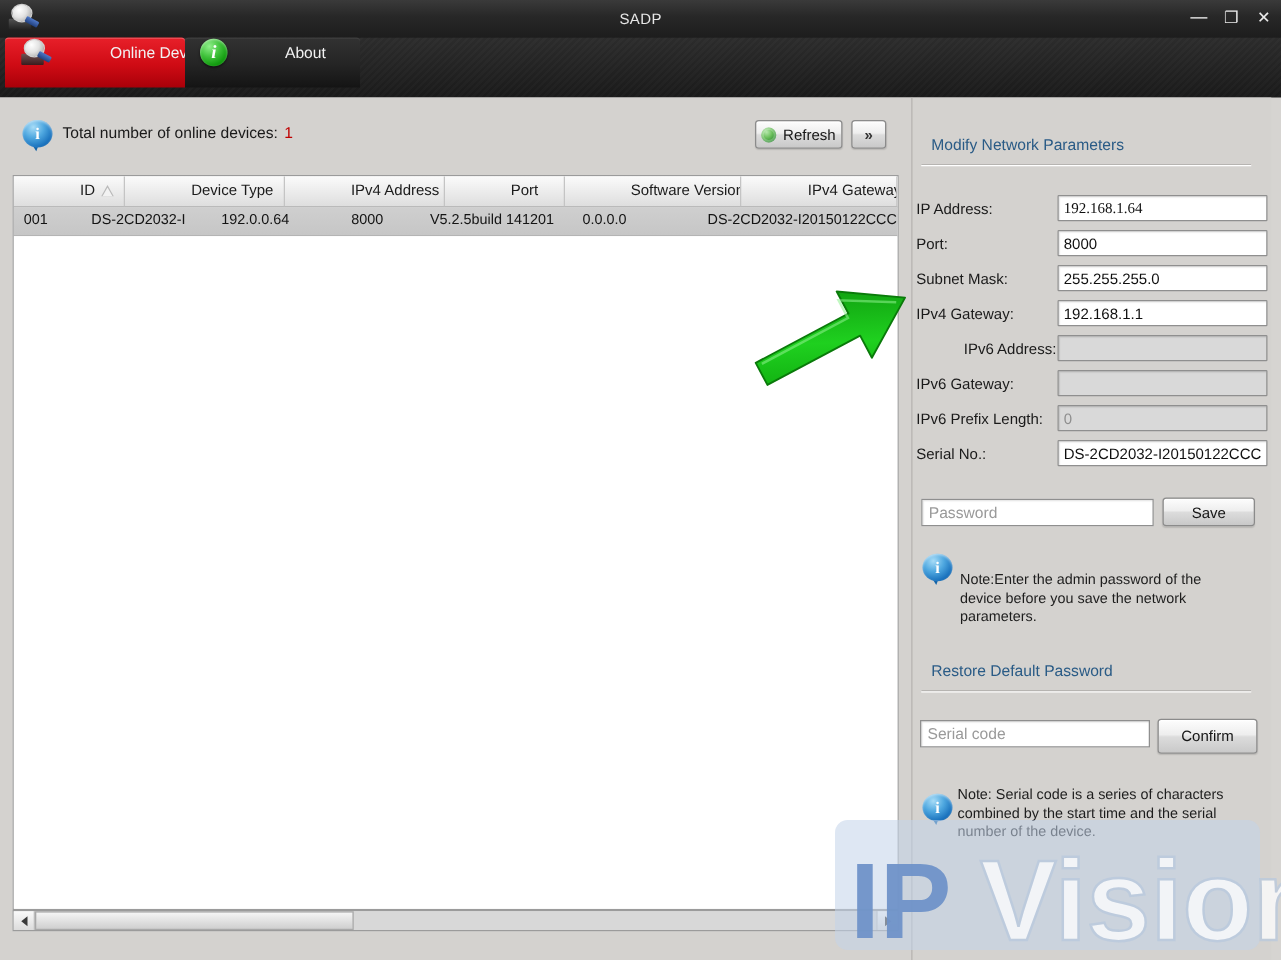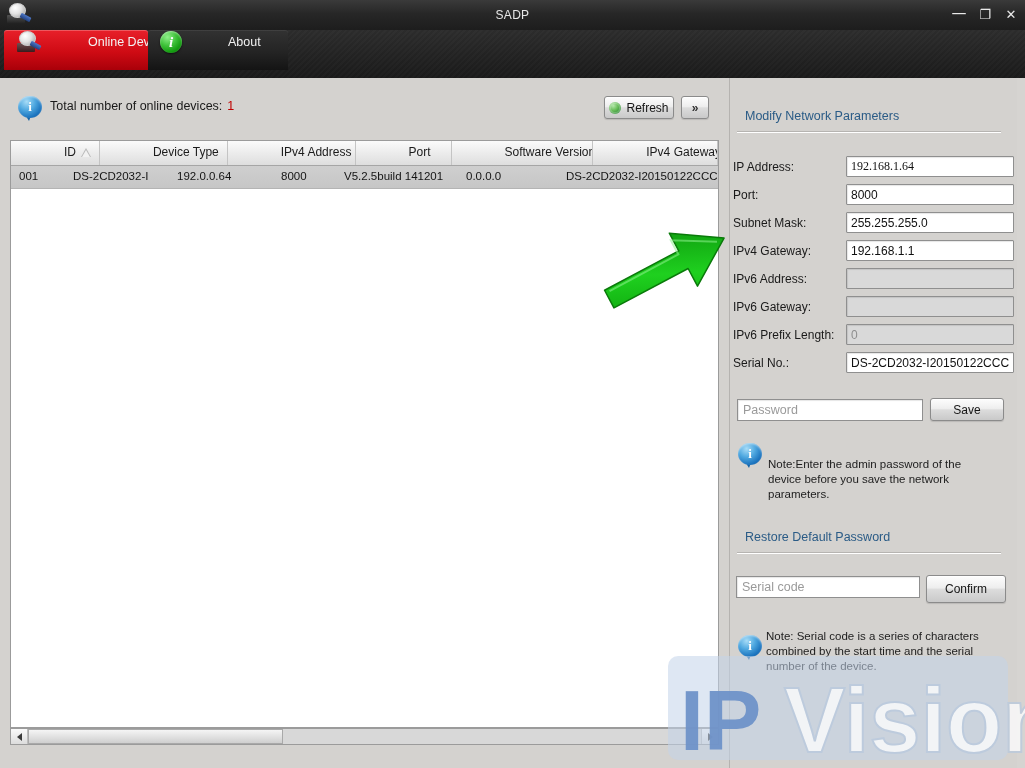--- a/index.html
+++ b/index.html
@@ -538,21 +538,21 @@
 
     <div class="fld-label" style="top:188px;">Port:</div>
     <input class="fld-input" style="top: 184px;" value="8000">
 
     <div class="fld-label" style="top:216px;">Subnet Mask:</div>
     <input class="fld-input" style="top: 212px;" value="255.255.255.0">
 
     <div class="fld-label" style="top:244px;">IPv4 Gateway:</div>
     <input class="fld-input" style="top: 240px;" value="192.168.1.1">
 
-    <div class="fld-label" style="top:272px;">IPv6 Address:</div>
+    <div class="fld-label" style="top:272px;margin-left:38px;">IPv6 Address:</div>
     <input class="fld-input disabled" style="top: 268px;" disabled="" value="">
 
     <div class="fld-label" style="top:300px;">IPv6 Gateway:</div>
     <input class="fld-input disabled" style="top: 296px;" disabled="" value="">
 
     <div class="fld-label" style="top:328px;">IPv6 Prefix Length:</div>
     <input class="fld-input disabled" style="top: 324px;" disabled="" value="0">
 
     <div class="fld-label" style="top:356px;">Serial No.:</div>
     <input class="fld-input" style="top: 352px;" value="DS-2CD2032-I20150122CCC">

